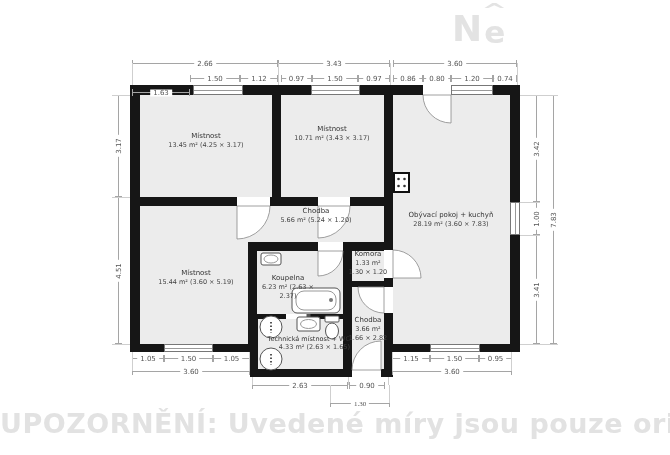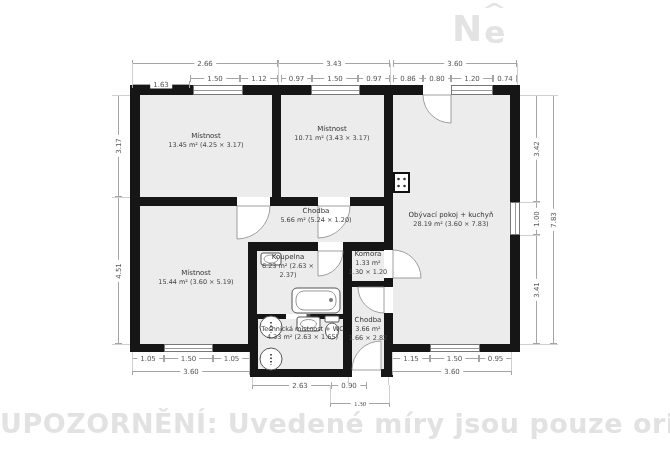--- a/index.html
+++ b/index.html
@@ -122,50 +122,50 @@
     <div class="dt">28.19 m² (3.60 × 7.83)</div>
   </div>
   <div class="rlab" style="left:256px;top:207px;width:120px;">
     <div class="nm">Chodba</div>
     <div class="dt">5.66 m² (5.24 × 1.20)</div>
   </div>
   <div class="rlab" style="left:144px;top:269px;width:104px;">
     <div class="nm">Místnost</div>
     <div class="dt">15.44 m² (3.60 × 5.19)</div>
   </div>
-  <div class="rlab" style="left:258px;top:253px;width:60px;">
+  <div class="rlab" style="left:258px;top:274px;width:60px;">
     <div class="nm">Koupelna</div>
     <div class="dt">6.23 m² (2.63 × 2.37)</div>
   </div>
   <div class="rlab" style="left:344px;top:250px;width:48px;">
     <div class="nm">Komora</div>
     <div class="dt">1.33 m²</div>
     <div class="dt">1.30 × 1.20</div>
   </div>
-  <div class="rlab" style="left:255px;top:325px;width:95px;">
+  <div class="rlab" style="left:255px;top:335px;width:95px;text-align:right;">
     <div class="nm" style="font-size:6.5px;">Technická místnost + WC</div>
     <div class="dt">4.33 m² (2.63 × 1.65)</div>
   </div>
   <div class="rlab" style="left:346px;top:316px;width:44px;">
     <div class="nm">Chodba</div>
     <div class="dt">3.66 m²</div>
     <div class="dt">1.66 × 2.82</div>
   </div>
 
   <div class="dimh" style="left:132px;top:63px;width:146px;">
       <span class="dlab">2.66</span>
     </div>
   <div class="dimh" style="left:278px;top:63px;width:112px;">
       <span class="dlab">3.43</span>
     </div>
   <div class="dimh" style="left:393px;top:63px;width:124px;">
       <span class="dlab">3.60</span>
     </div>
 
-  <div class="dimh" style="left:132px;top:84px;width:58px;">
+  <div class="dimh" style="left:132px;top:92px;width:58px;">
       <span class="dlab">1.63</span>
     </div>
   <div class="dimh" style="left:190px;top:78px;width:50px;">
       <span class="dlab">1.50</span>
     </div>
   <div class="dimh" style="left:240px;top:78px;width:38px;">
       <span class="dlab">1.12</span>
     </div>
   <div class="dimh" style="left:281px;top:78px;width:31px;">
       <span class="dlab">0.97</span>
@@ -231,21 +231,21 @@
   <div class="dimh" style="left:479px;top:358px;width:33px;">
       <span class="dlab">0.95</span>
     </div>
   <div class="dimh" style="left:392px;top:371px;width:120px;">
       <span class="dlab">3.60</span>
     </div>
 
   <div class="dimh" style="left:252px;top:385px;width:96px;">
       <span class="dlab">2.63</span>
     </div>
-  <div class="dimh" style="left:331px;top:385px;width:36px;text-align:center;">
+  <div class="dimh" style="left:349px;top:385px;width:36px;text-align:center;">
       <span class="dlab">0.90</span>
     </div>
   <div class="dimh" style="left:330px;top:403px;width:60px;font-family:Liberation Serif, serif;">
       <span class="dlab">1.30</span>
     </div>
 
   <div class="ext" style="left:132px;top:63px;width:1px;height:22px;"></div>
   <div class="ext" style="left:278px;top:63px;width:1px;height:22px;"></div>
   <div class="ext" style="left:390px;top:63px;width:1px;height:22px;"></div>
   <div class="ext" style="left:517px;top:63px;width:1px;height:22px;"></div>

